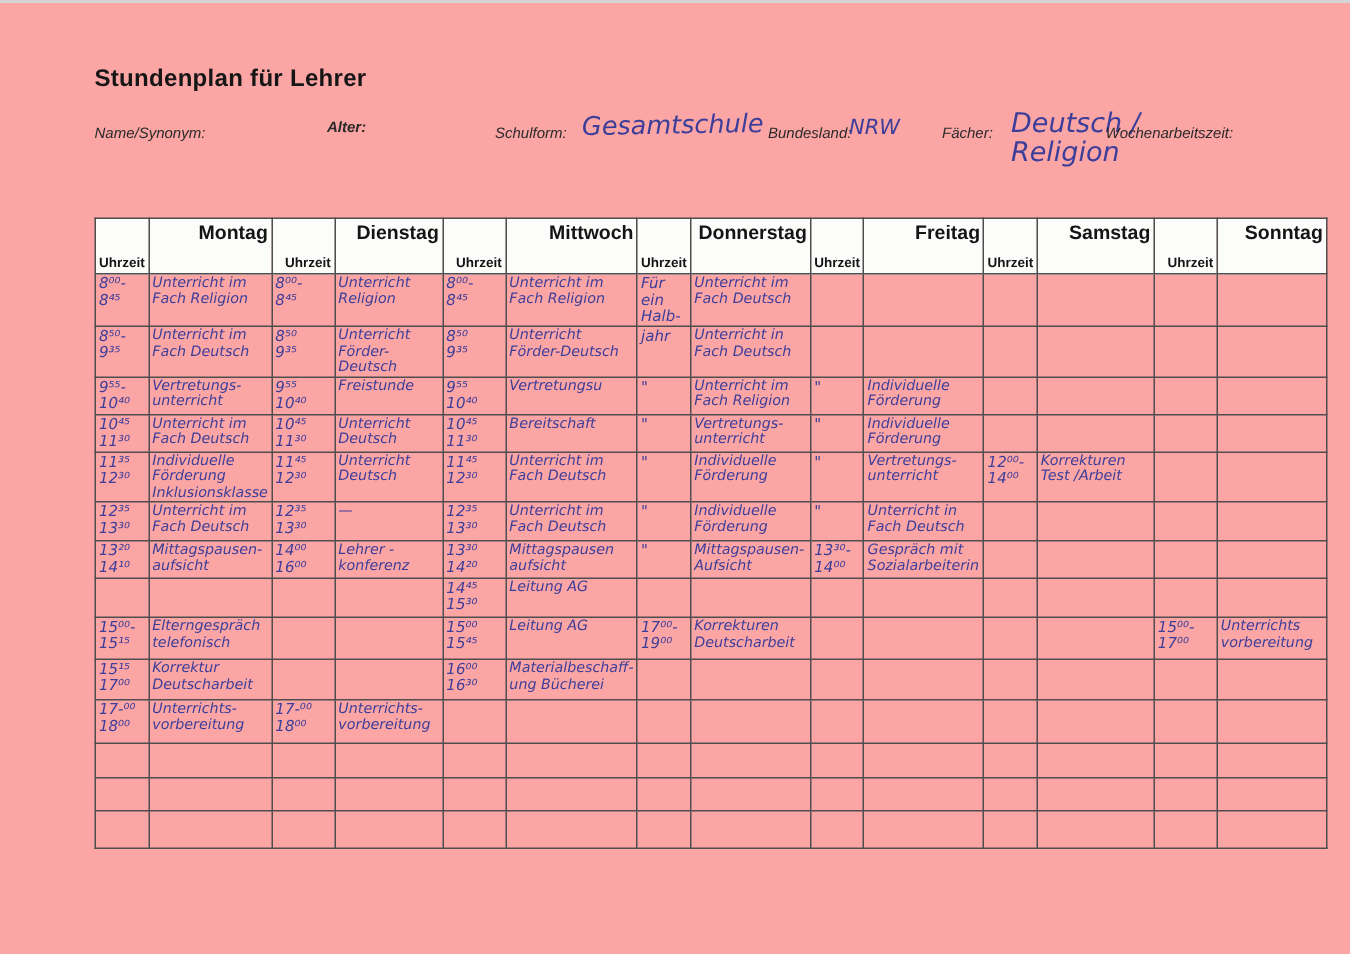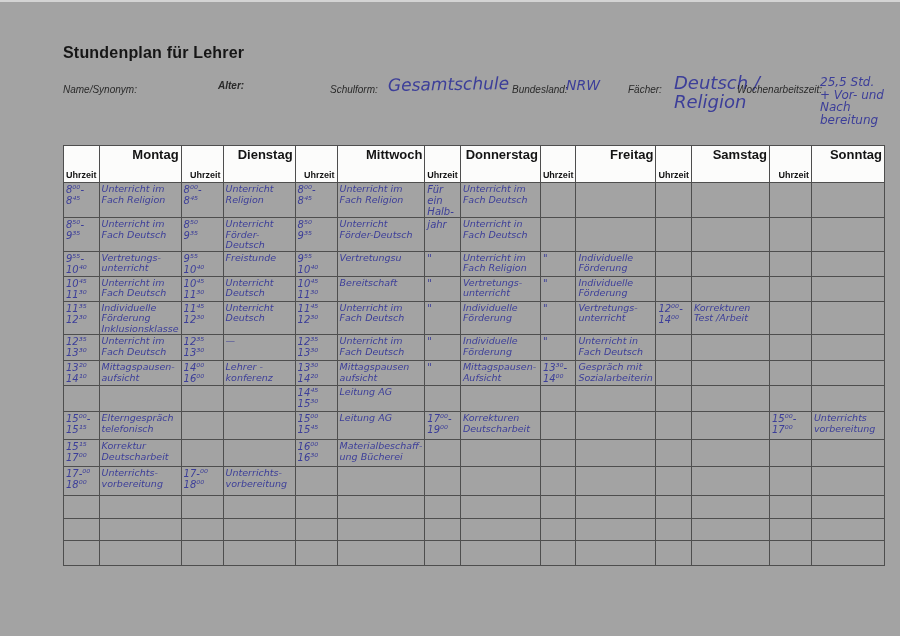--- a/index.html
+++ b/index.html
@@ -1,17 +1,17 @@
 <!DOCTYPE html>
 <html><head>
 <meta charset="utf-8">
 <style>
   html,body { margin:0; padding:0; background:#e8e8e8; }
   .page {
-    position:relative; width:900px; height:636px; background:#a3a3a3;
+    position:relative; width:900px; height:636px; background:#fca5a5;
     font-family:"Liberation Sans", sans-serif; overflow:hidden;
     box-shadow:0 0 4px rgba(0,0,0,.3);
   }
   .scan-edge { position:absolute; left:0; top:0; width:100%; height:2px; background:#d4d4d4; }
 
   .title { position:absolute; left:63px; top:44px; font-size:16px; font-weight:bold; color:#161616; letter-spacing:.2px; }
 
   .flabel { position:absolute; font-size:10px; font-style:italic; color:#2a2a2a; }
   .hand {
     font-family:"DejaVu Sans", sans-serif; font-style:italic;
@@ -42,23 +42,20 @@
   <span class="flabel" style="left:63px;top:84px;">Name/Synonym:</span>
   <span class="flabel" style="left:218px;top:80px;font-weight:bold;">Alter:</span>
   <span class="flabel" style="left:330px;top:84px;">Schulform:</span>
   <span class="hand hval hv-schulform">Gesamtschule</span>
   <span class="flabel" style="left:512px;top:84px;">Bundesland:</span>
   <span class="hand hval hv-bundesland">NRW</span>
   <span class="flabel" style="left:628px;top:84px;">Fächer:</span>
   <span class="hand hval hv-faecher">Deutsch /
 Religion</span>
   <span class="flabel" style="left:737px;top:84px;text-align:center;">Wochenarbeitszeit:</span>
-  <span class="hand hval hv-waz">25,5 Std.
-+ Vor- und Nach
-bereitung</span>
 
   <table class="grid">
     <colgroup>
         <col style="width: 34px;">
         <col style="width: 76px;">
         <col style="width: 42px;">
         <col style="width: 72px;">
         <col style="width: 42px;">
         <col style="width: 72px;">
         <col style="width: 34px;">

